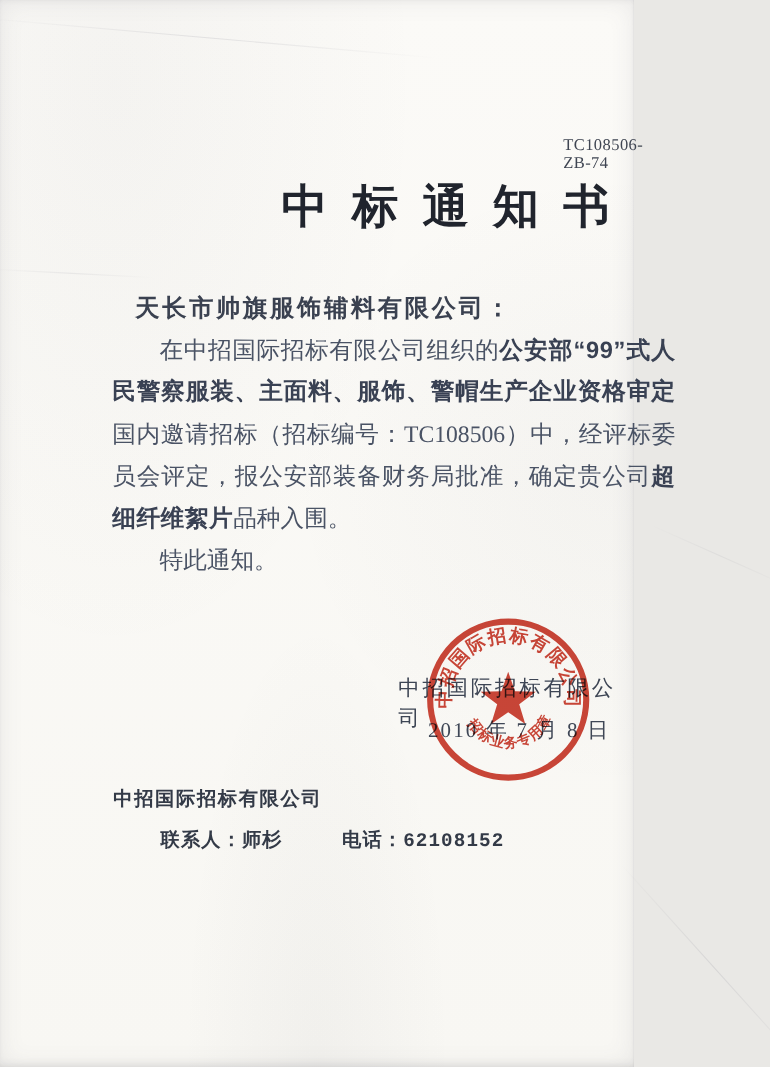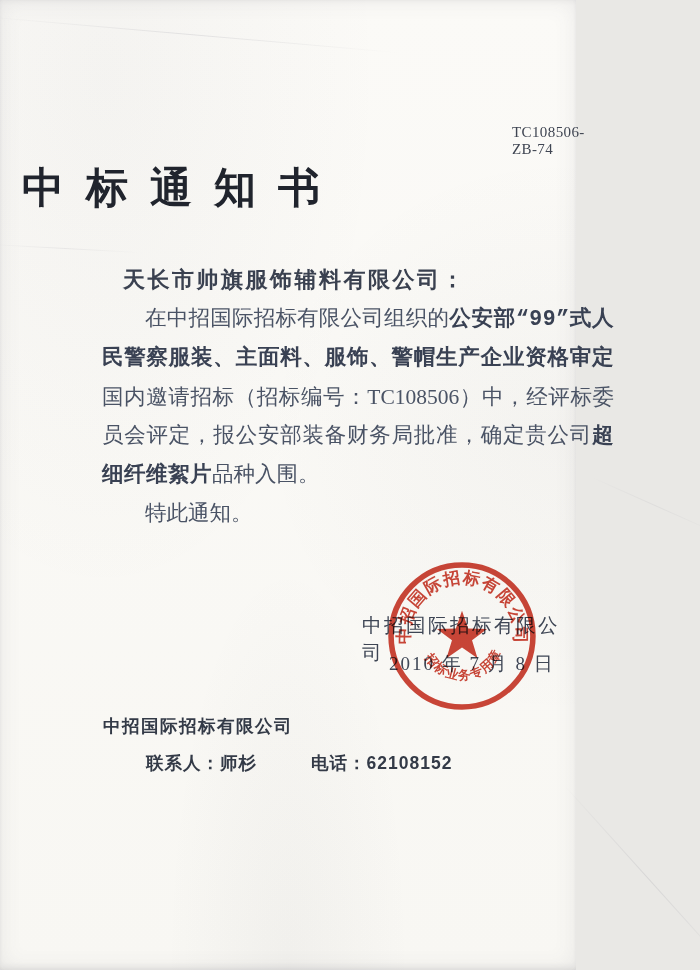--- a/index.html
+++ b/index.html
@@ -17,36 +17,36 @@
       linear-gradient(#fbfaf7, #f8f7f3);
     box-shadow: inset 0 0 22px rgba(80,80,95,0.10), inset 0 -5px 9px -5px rgba(50,50,60,0.16), inset 0 3px 6px -4px rgba(50,50,60,0.10);
   }
   .crease{position:absolute;height:1px;pointer-events:none;
     background:linear-gradient(to right, rgba(120,120,135,0), rgba(120,120,135,0.16), rgba(120,120,135,0));}
   .doc-ref{
     position:absolute;left:512px;top:124px;
     font-size:15px;color:#3f4552;letter-spacing:0.4px;
   }
   .title{
-    position:absolute;left:0;right:0;top:160px;text-align:left;
+    position:absolute;left:0;right:0;top:160px;text-align:right;
     font-size:42px;font-weight:900;color:#20242d;
     letter-spacing:22px;text-indent:22px;
   }
   .body-block{
     position:absolute;left:102px;top:261px;width:512px;
     font-size:21.5px;line-height:38.2px;color:#4a5365;
     text-align:justify;
   }
   .body-block p{margin:0;text-indent:2em;}
   .addressee{
     font-family:"Liberation Sans","DejaVu Sans",sans-serif;
     font-weight:700;font-size:22px;color:#3a4150;letter-spacing:2.5px;margin-left:21px;
   }
   .seg-bold{
-    font-family:Liberation Mono, monospace;
+    font-family:Liberation Sans, sans-serif;
     font-weight:700;color:#394153;letter-spacing:0.5px;
   }
   .sign-company{
     position:absolute;left:362px;top:612px;
     font-size:19.5px;color:#3d4554;letter-spacing:2.5px;
   }
   .sign-date{
     position:absolute;left:389px;top:651px;
     font-size:19px;color:#3f4756;letter-spacing:2px;
   }
@@ -56,21 +56,21 @@
   }
   .stamp svg{width:152px;height:152px;filter:blur(0.3px);}
   .footer{
     position:absolute;left:103px;top:714px;width:360px;
     font-family:"Liberation Sans","DejaVu Sans",sans-serif;
     font-size:17.5px;color:#333a47;
   }
   .footer .company{font-weight:700;letter-spacing:1.5px;margin-bottom:13px;}
   .footer .row{position:relative;height:35px;letter-spacing:1px;font-weight:600;margin-left:43px;}
   .footer .row .name2{margin-left:58px;}
-  .footer .row .phone{position:absolute;left:165px;top:0;font-weight:600;}
+  .footer .row .phone{position:absolute;left:165px;top:0;font-weight:600;font-family:Liberation Mono, monospace;}
 </style>
 </head>
 <body>
 
 <div class="paper">
 
   <div class="crease" style="left:-20px;top:34px;width:420px;transform:rotate(5deg);"></div>
   <div class="crease" style="left:-10px;top:248px;width:150px;transform:rotate(3deg);opacity:.7;"></div>
   <div class="crease" style="left:585px;top:505px;width:140px;transform:rotate(24deg);opacity:.6;"></div>
   <div class="crease" style="left:520px;top:880px;width:260px;transform:rotate(48deg);"></div>

